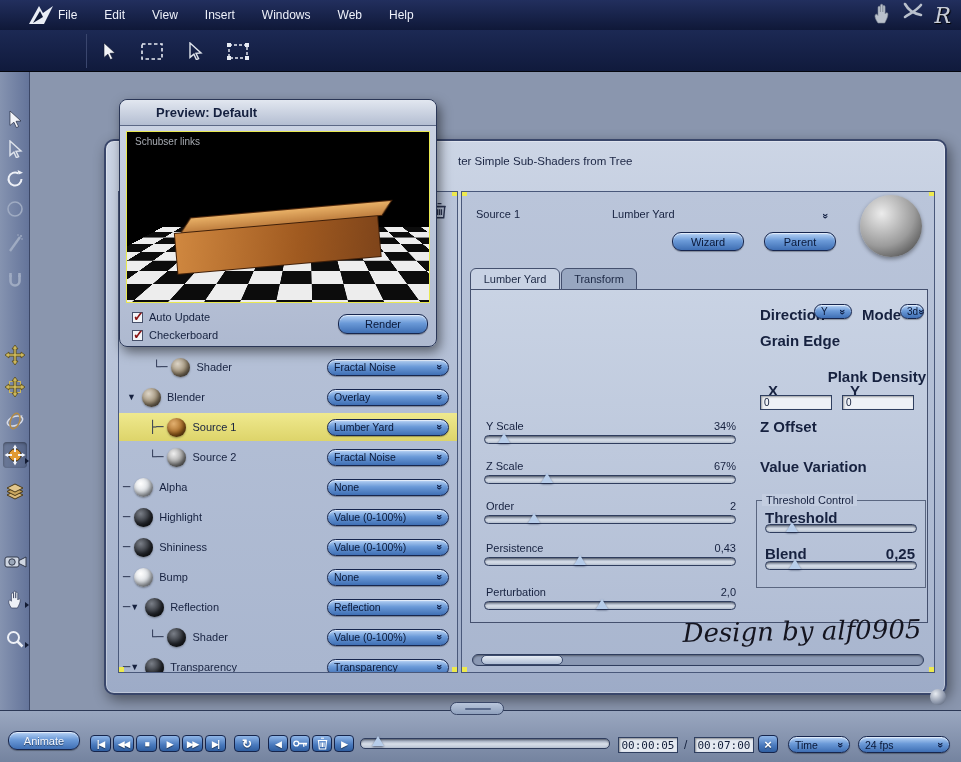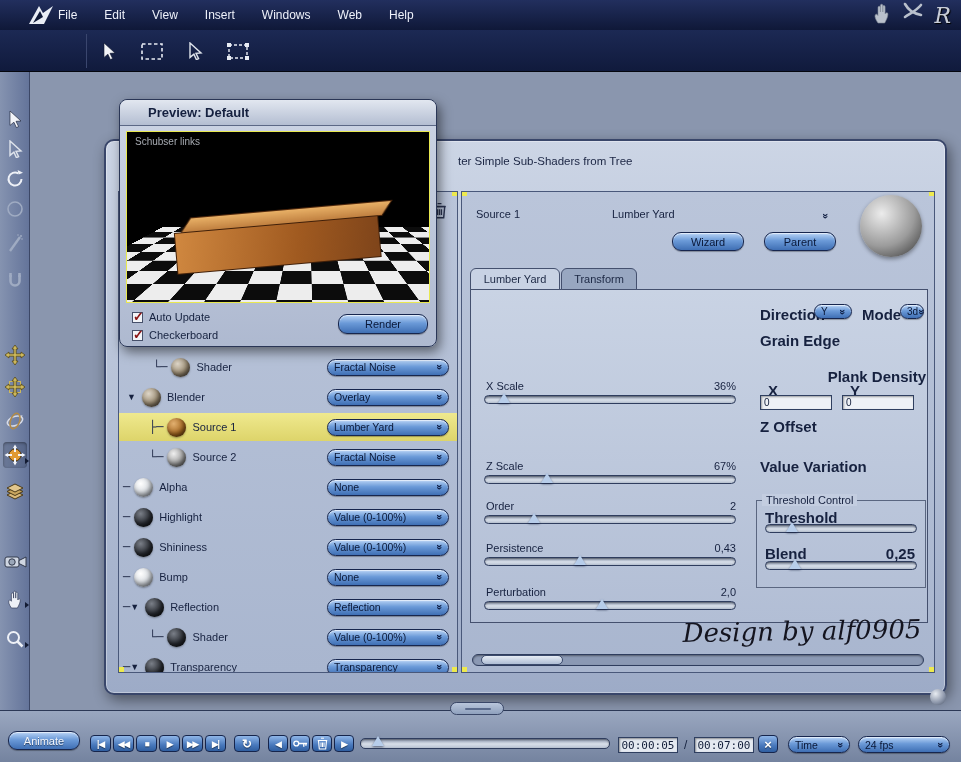--- a/index.html
+++ b/index.html
@@ -80,21 +80,21 @@
   .mini-dd{position:absolute;height:15px;font-size:10px;z-index:4;}
   .numbox{position:absolute;width:72px;height:15px;border:1px solid #2f3f60;background:#eef1f6;font-size:10px;padding:0 3px;color:#101c38;box-shadow:inset 1px 1px 2px rgba(0,0,0,.35);z-index:4;font-family:inherit;}
   .group{position:absolute;left:294px;top:308px;width:170px;height:88px;border:1px solid #5a6680;z-index:4;}
   .group-legend{position:absolute;left:300px;top:302px;background:#c3cde0;padding:0 4px;font-size:11px;color:#16213f;z-index:5;}
   .watermark{position:absolute;left:220px;top:424px;width:240px;text-align:center;font-family:"DejaVu Serif",serif;font-style:italic;font-size:26px;color:#14141f;transform:rotate(-1deg);z-index:4;}
   .hscroll{position:absolute;left:10px;top:462px;width:452px;height:12px;border:1px solid #2f3d5e;border-radius:6px;background:#8b99b4;box-shadow:inset 0 1px 2px rgba(0,0,0,.4);z-index:4;}
   .hthumb{position:absolute;left:8px;top:0;width:82px;height:10px;border-radius:5px;background:linear-gradient(#e6ecf5,#aebdd4);border:1px solid #3b4a6c;}
 
   
   .preview{position:absolute;left:119px;top:99px;width:318px;height:248px;background:linear-gradient(#cdd5e5,#aeb9d0);border:1px solid #2a3656;border-radius:8px;box-shadow:3px 5px 12px rgba(0,0,0,.5);z-index:20;}
-  .pv-title{height:26px;border-bottom:1px solid #5c6886;border-radius:8px 8px 0 0;background:linear-gradient(#e2e7f0,#b4bed2);display:flex;align-items:center;padding-left:28px;font-size:13px;font-weight:700;color:#15203f;}
+  .pv-title{height:26px;border-bottom:1px solid #5c6886;border-radius:8px 8px 0 0;background:linear-gradient(#e2e7f0,#b4bed2);display:flex;align-items:center;padding-left:36px;font-size:13px;font-weight:700;color:#15203f;}
   .pv-img{position:absolute;left:6px;top:31px;width:304px;height:172px;background:#000;overflow:hidden;border:1px solid #e8e850;}
   .checker{position:absolute;left:-55%;top:-130%;width:230%;height:250%;background:repeating-conic-gradient(#0c0c0c 0% 25%,#ededed 0% 50%);background-size:88px 88px;transform:perspective(240px) rotateX(52deg);transform-origin:50% 100%;}
   .pv-overlay{position:absolute;left:8px;top:4px;font-size:10px;color:#cfd4dd;opacity:.8;}
   .brick{position:absolute;left:48px;top:78px;width:205px;height:64px;transform:rotate(-5deg);}
   .b-top{position:absolute;left:12px;top:0;width:203px;height:15px;background:linear-gradient(#e8b066,#c08040);transform:skewX(-38deg);border:1px solid #50280c;}
   .b-front{position:absolute;left:0;top:14px;width:205px;height:42px;background:linear-gradient(100deg,#d08840,#a05a20 60%,#7e441a);border:1px solid #401f08;}
   .cb{position:absolute;left:12px;display:flex;align-items:center;gap:6px;height:14px;}
   .cbbox{position:relative;width:11px;height:11px;background:#f2f4f8;border:1px solid #46506a;flex:0 0 auto;}
   .chk{position:absolute;left:0;top:-4px;font-size:13px;color:#8a1515;font-style:normal;font-weight:700;}
   .cbl{font-size:11px;color:#15213f;}
@@ -388,23 +388,23 @@
       <span class="shader-name">Lumber Yard</span>
       <span class="hdr-chev"><i class="chev">»</i></span>
       <div class="big-sphere"></div>
       <button class="pill btn wizard">Wizard</button>
       <button class="pill btn parent">Parent</button>
 
       <div class="tab active tab-ly">Lumber Yard</div>
       <div class="tab tab-tr">Transform</div>
       <div class="content-box"></div>
 
-      <div class="param" style="top:188px">
-        <span class="plabel">X Scale</span>
-          <span class="pvalue">36%</span>
+      <div class="param" style="top:228px">
+        <span class="plabel">Y Scale</span>
+          <span class="pvalue">34%</span>
         <div class="slider" style="left:0;right:0;top:15px">
             <div class="groove"></div>
             <div class="thumb" style="left: 8%;"></div>
           </div>
       </div>
       <div class="param" style="top:268px">
         <span class="plabel">Z Scale</span>
           <span class="pvalue">67%</span>
         <div class="slider" style="left:0;right:0;top:15px">
             <div class="groove"></div>

